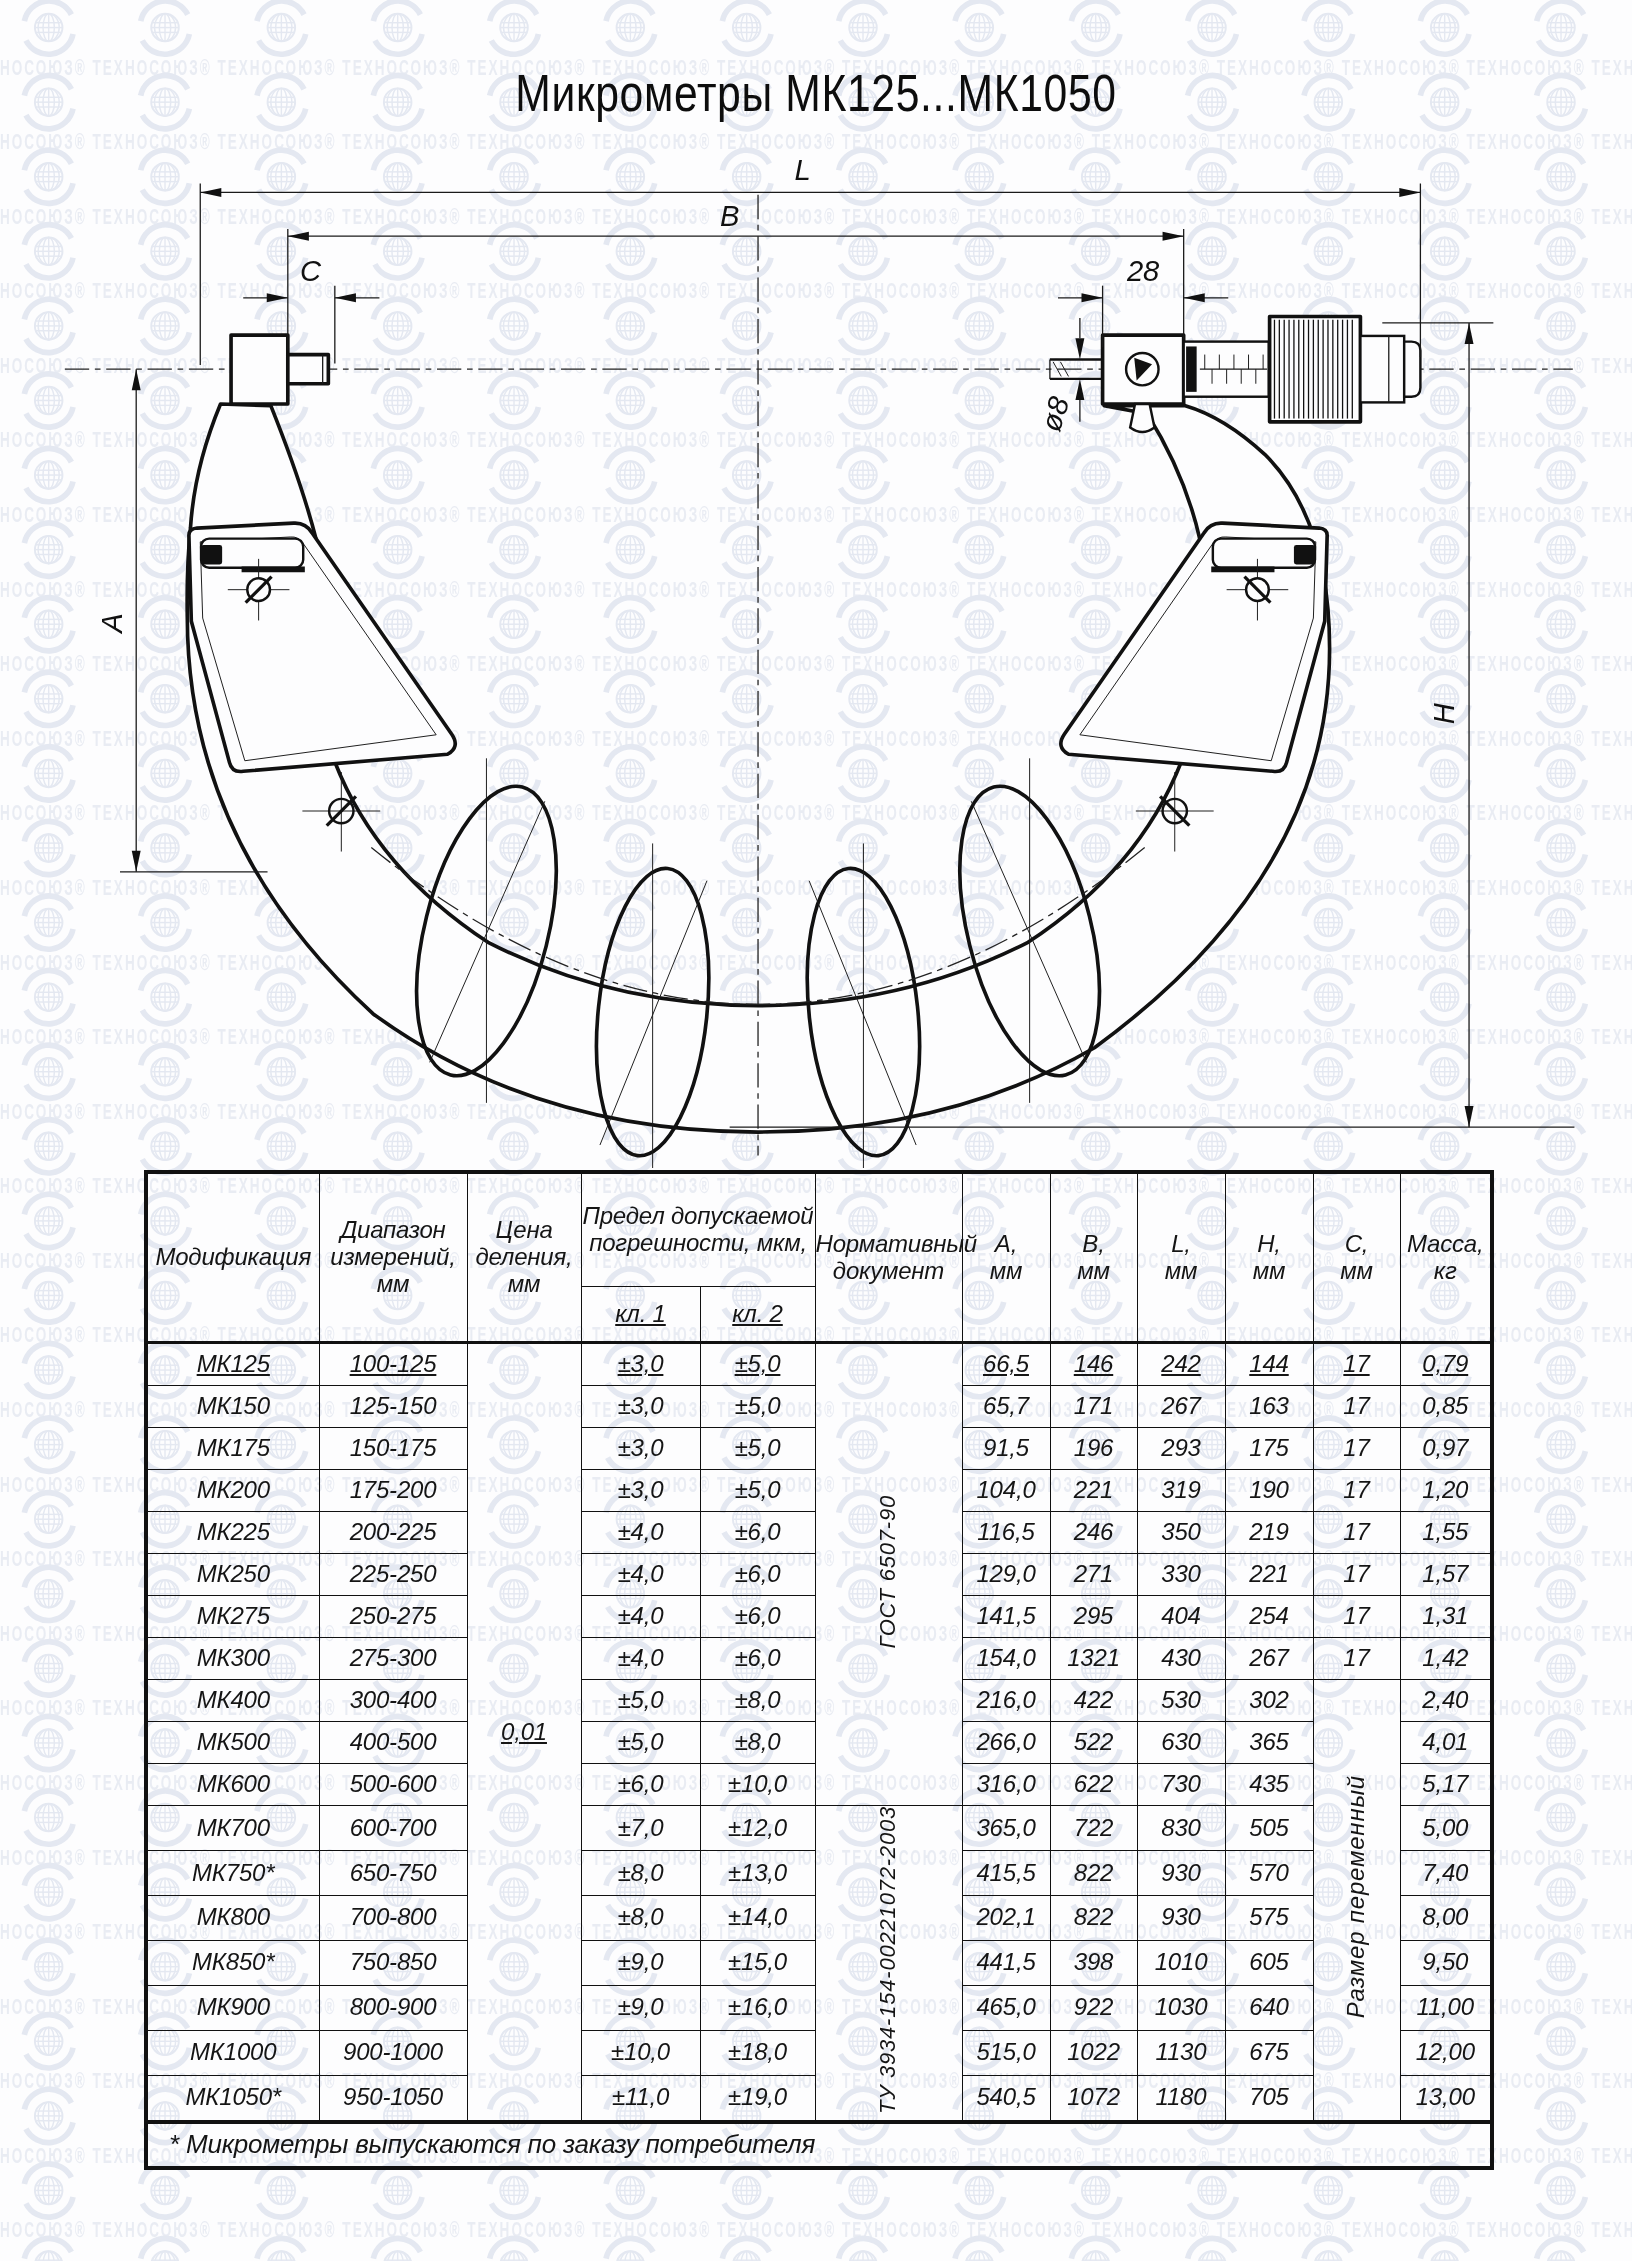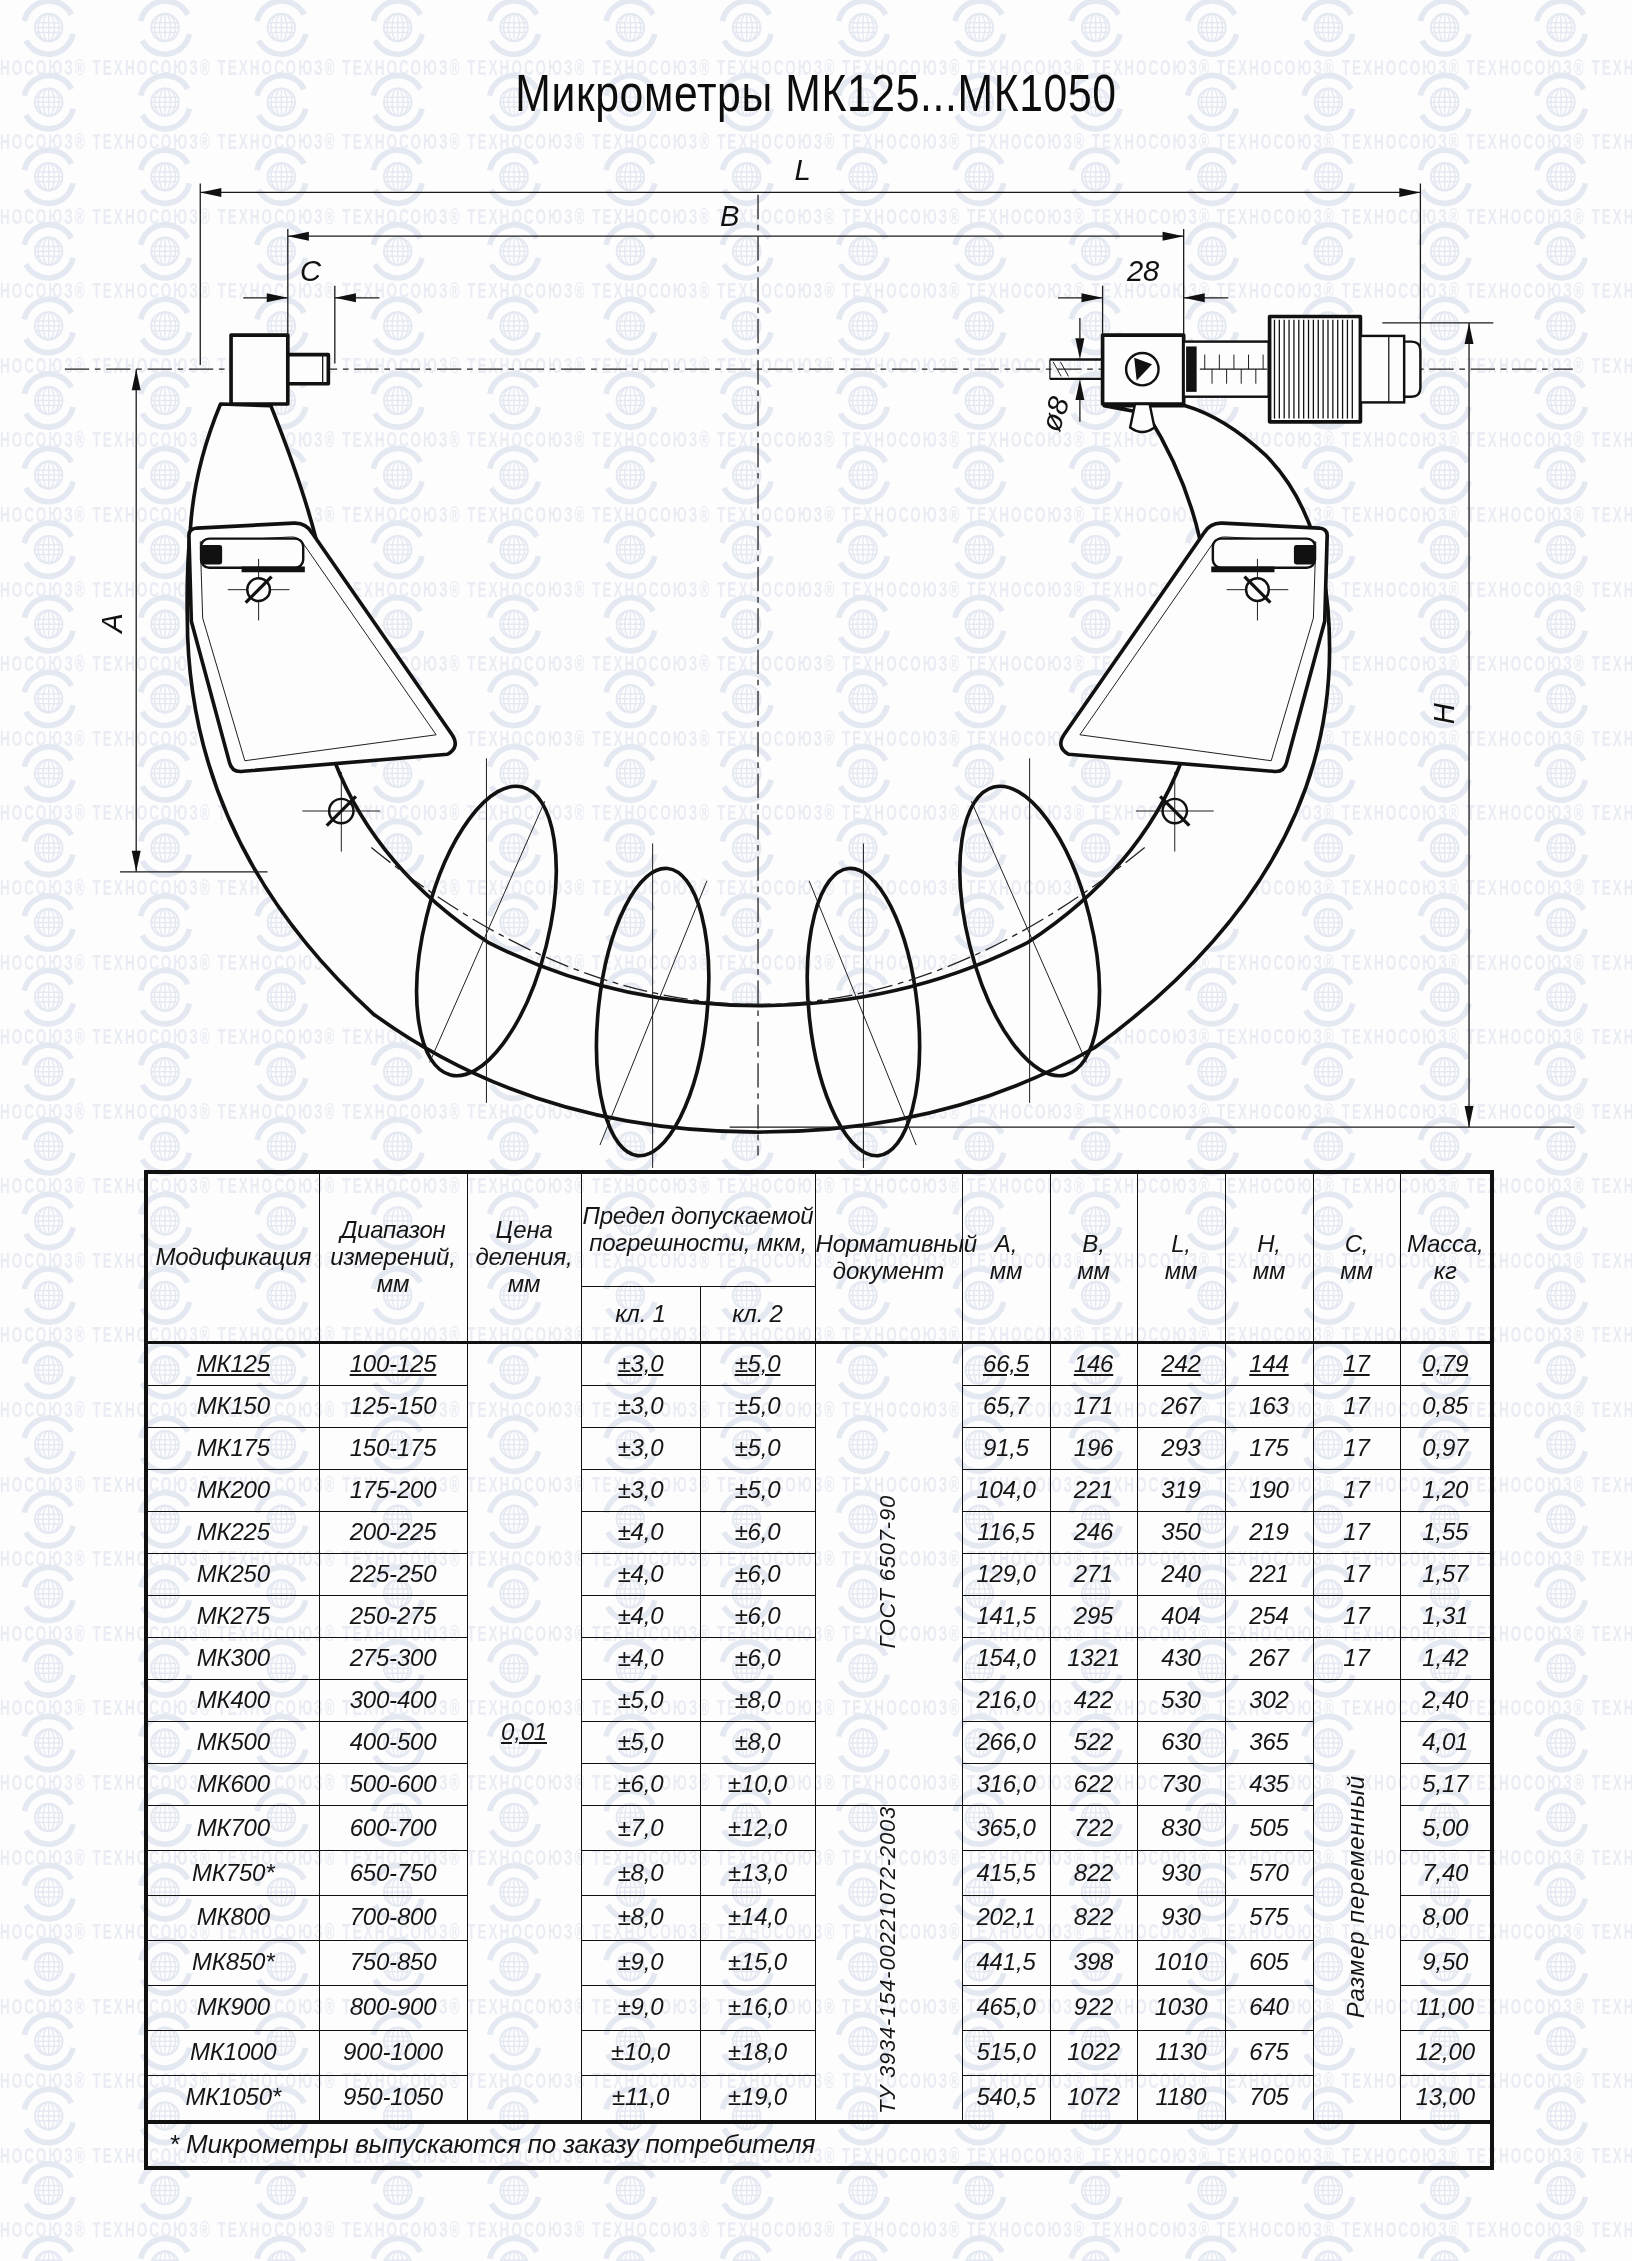--- a/index.html
+++ b/index.html
@@ -23,21 +23,21 @@
   .arrow{fill:#111;stroke:none;}
   .wfill{fill:#fdfdfe;}
   
   .spec{position:absolute;left:144px;top:1170px;width:1343px;z-index:2;
         border-collapse:collapse;table-layout:fixed;background:transparent;
         border:4px solid #111;}
   .spec th,.spec td{border:1.6px solid #111;text-align:center;vertical-align:middle;
         font-style:italic;font-weight:normal;color:#151515;padding:0;
         font-size:24px;line-height:1.12;letter-spacing:-0.2px;}
   .spec thead .h1 th{height:112px;white-space:pre-line;}
-  .spec thead .h2 th{height:54px;}
+  .spec thead .h2 th{height:54px;text-decoration:underline;}
   .spec tbody td{height:41px;}
   .spec tbody tr:first-child td{border-top:3.2px solid #111;text-decoration:underline;}
   .spec tfoot td{border-top:4px solid #111;height:42px;text-align:left;
         padding-left:21px;font-size:26px;margin-top:22px;}
   .vert{writing-mode:vertical-rl;transform:rotate(180deg);white-space:nowrap;
         letter-spacing:0.8px;display:inline-block;}
   td.doccell .vert{font-size:22px;}
   td.varcell .vert{font-size:24px;}
 </style>
 </head>
@@ -850,21 +850,21 @@
           <td>17</td>
           <td>1,55</td>
         </tr>
         <tr>
           <td>МК250</td>
           <td>225-250</td>
           <td>±4,0</td>
           <td>±6,0</td>
           <td>129,0</td>
           <td>271</td>
-          <td>240</td>
+          <td>330</td>
           <td>221</td>
           <td>17</td>
           <td>1,57</td>
         </tr>
         <tr>
           <td>МК275</td>
           <td>250-275</td>
           <td>±4,0</td>
           <td>±6,0</td>
           <td>141,5</td>

